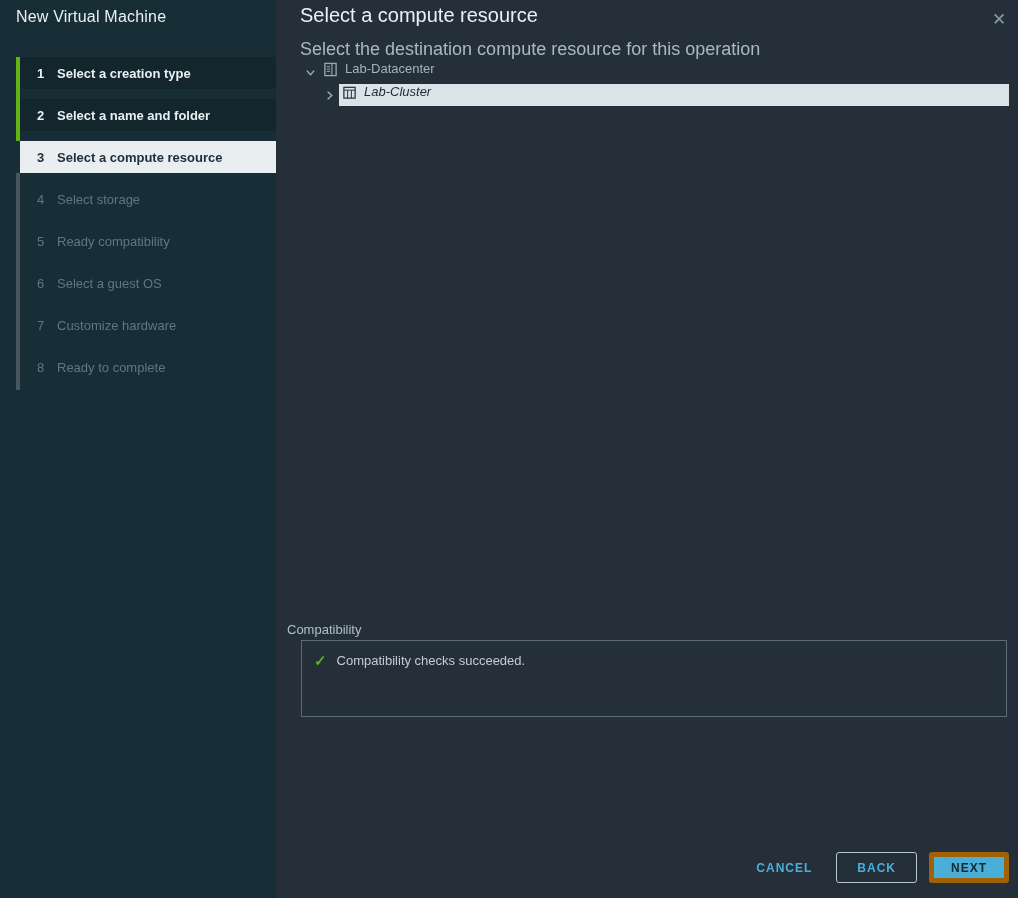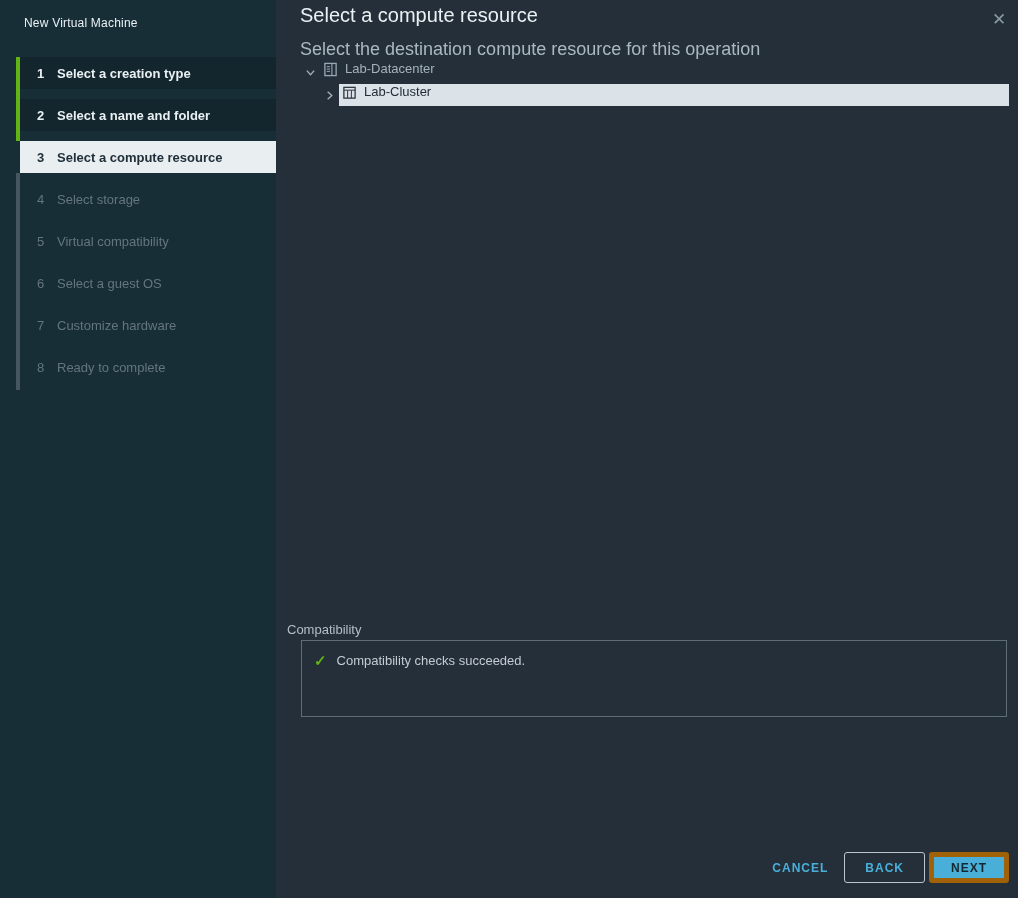--- a/index.html
+++ b/index.html
@@ -9,22 +9,22 @@
     font-family:"Liberation Sans", sans-serif;
     -webkit-font-smoothing:antialiased;
   }
 
   
   .sidebar {
     position:absolute; left:0; top:0; width:276px; height:898px;
     background:#172e36;
   }
   .dialog-title {
-    position:absolute; left:16px; top:8px; margin:8px;
-    font-size:12px; font-weight:400; color:#eaf1f4; letter-spacing:.2px;
+    position:absolute; left:16px; top:8px; margin:0;
+    font-size:16px; font-weight:400; color:#eaf1f4; letter-spacing:.2px;
   }
   .bar-seg { position:absolute; left:16px; width:4px; }
   .bar-done { top:57px; height:84px; background:#62b315; }
   .bar-todo { top:173px; height:217px; background:#46575f; }
 
   .steps { position:absolute; left:20px; top:57px; right:0; margin:0; padding:0; list-style:none; }
   .step {
     height:32px; margin-bottom:10px; display:flex; align-items:center;
     font-size:13px; cursor:default;
   }
@@ -53,39 +53,39 @@
   .tree-row {
     display:flex; align-items:center; height:22px; margin-bottom:1px;
     font-size:13px; color:#a5b2ba; cursor:pointer;
   }
   .tree-row.lvl1 { padding-left:19px; }
   .chev { width:20px; flex:none; display:flex; justify-content:center; align-items:center; }
   .chev svg { display:block; }
   .row-body {
     flex:1; display:flex; align-items:flex-start; height:22px; gap:7px; padding-left:2px;
   }
-  .row-body.sel { background:#dce3e8; color:#222e35; }
+  .row-body.sel { background:#dce3e8; color:#222e35;font-style:italic; }
   .ticon { width:16px; height:16px; flex:none; display:flex; align-items:center; justify-content:center; }
 
   
   .compat-label {
     position:absolute; left:287px; top:622px; font-size:13px; color:#b3bfc7;
   }
   .compat-box {
     position:absolute; left:301px; top:640px; width:706px; height:77px;
     border:1px solid #5e6c76; box-sizing:border-box;
     display:flex; align-items:flex-start; padding:11px 12px;
   }
   .check-glyph { color:#60b515; font-size:15px; font-weight:700; margin-right:10px; line-height:17px; }
   .compat-msg { font-size:13px; color:#c3ccd2; line-height:17px; }
 
   
   .footer {
     position:absolute; right:9px; bottom:15px;
-    display:flex; gap:4px;
+    display:flex; gap:12px;
   }
   .footer button {
     font-family:inherit; font-size:12px; font-weight:700; letter-spacing:1px;
     height:31px; border-radius:3px; cursor:pointer;
   }
   .btn-cancel { color:#49afd9; background:none; border:none; padding:0 12px; }
   .btn-back   { color:#49afd9; background:transparent; border:1px solid #b9c6cd; padding:0 20px; }
   .btn-next   { color:#16282f; background:#49afd9; border:5px solid #a16207; padding:0 17px; }
 </style>
 </head>
@@ -109,21 +109,21 @@
     <li class="step active">
       <span class="num">3</span>
       <span class="lbl">Select a compute resource</span>
     </li>
     <li class="step todo">
       <span class="num">4</span>
       <span class="lbl">Select storage</span>
     </li>
     <li class="step todo">
       <span class="num">5</span>
-      <span class="lbl">Virtual compatibility</span>
+      <span class="lbl">Ready compatibility</span>
     </li>
     <li class="step todo">
       <span class="num">6</span>
       <span class="lbl">Select a guest OS</span>
     </li>
     <li class="step todo">
       <span class="num">7</span>
       <span class="lbl">Customize hardware</span>
     </li>
     <li class="step todo">

